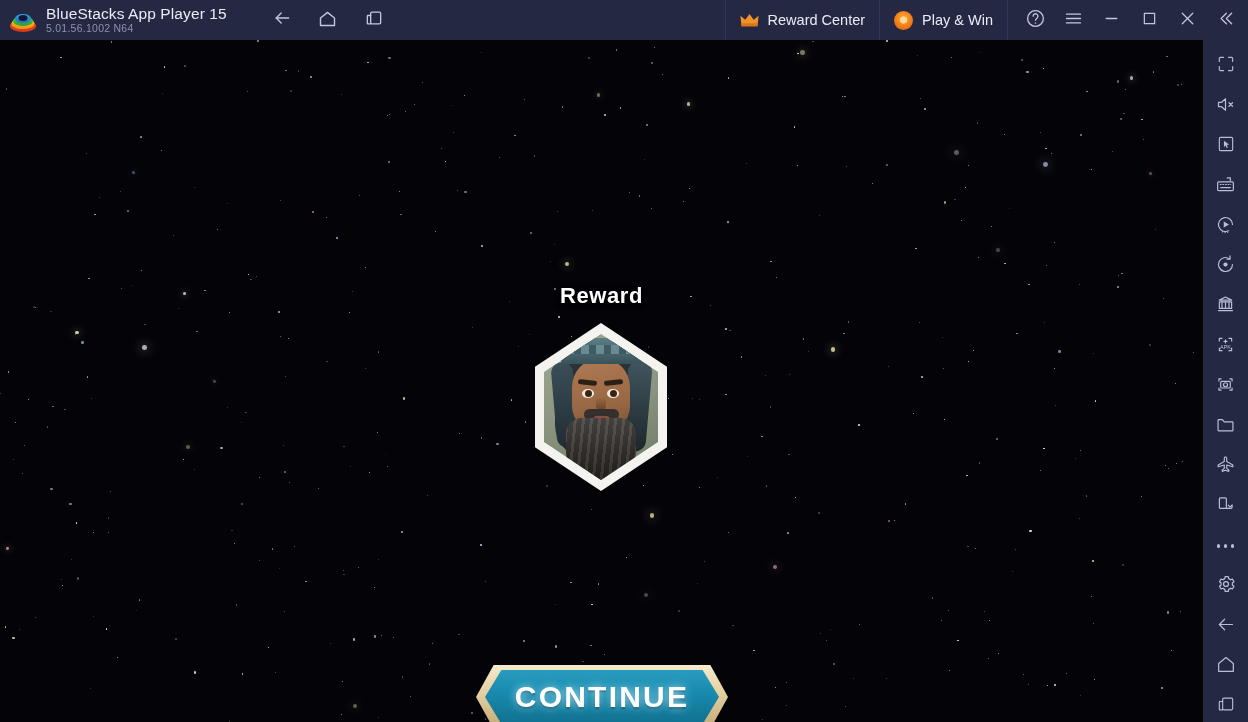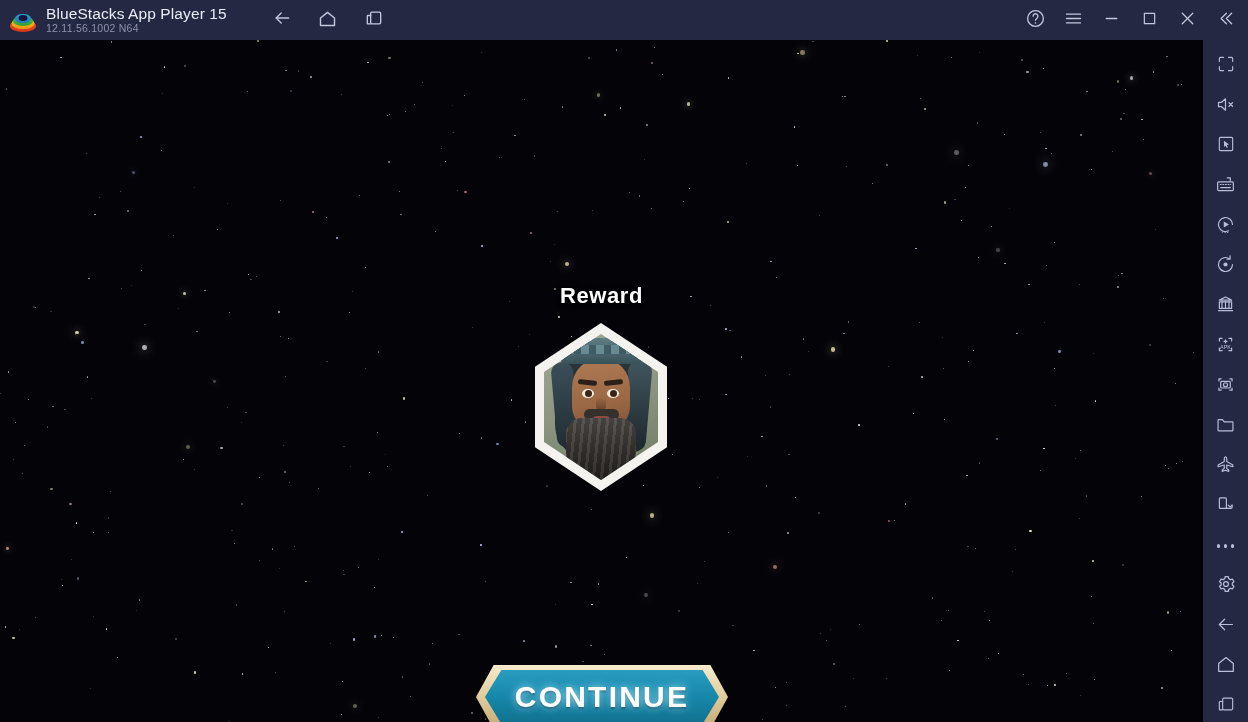--- a/index.html
+++ b/index.html
@@ -155,21 +155,21 @@
     <div class="bs-logo">
       <i class="bs-l1"></i>
         <i class="bs-l2"></i>
         <i class="bs-l3"></i>
         <i class="bs-l4"></i>
         <i class="bs-l5"></i>
     </div>
 
     <div class="title-wrap">
       <div class="title-main">BlueStacks App Player 15</div>
-      <div class="title-sub">12.11.56.1002  N64</div>
+      <div class="title-sub">5.01.56.1002  N64</div>
     </div>
 
     <div class="nav-icons">
       <div class="nav-btn">
         <span>
           <svg width="20" height="20" viewBox="0 0 24 24">
               <path d="M20 12H5"></path>
               <path d="M11 6l-6 6 6 6"></path>
             </svg>
         </span>
@@ -186,21 +186,36 @@
           <svg width="20" height="20" viewBox="0 0 24 24">
               <rect x="8" y="5" width="12" height="14" rx="1.5"></rect>
               <path d="M8 9H4.5A.5.5 0 004 9.5V18.5a.5.5 0 00.5.5H8"></path>
             </svg>
         </span>
       </div>
     </div>
 
     <div class="tb-right">
 
-
+      <div class="tb-pill">
+        <span class="crown">
+          <svg width="19" height="15" viewBox="0 0 20 16">
+            <path d="M1.5 14h17l1.2-11-5.2 4.2L10 1 5.5 7.2.3 3z" fill="#f0922a" stroke="none"></path>
+            <path d="M1.5 14h17l.4-3h-17.8z" fill="#d97716" stroke="none"></path>
+          </svg>
+        </span>
+        <span class="lbl">Reward Center</span>
+      </div>
+
+      <div class="tb-pill">
+        <span class="coin">
+            <i></i>
+          </span>
+        <span class="lbl">Play &amp; Win</span>
+      </div>
 
       <div class="win-icons">
         <div class="win-btn">
           <span>
             <svg width="21" height="21" viewBox="0 0 24 24">
                 <circle cx="12" cy="12" r="9"></circle>
                 <path d="M9.3 9.3a2.7 2.7 0 115.2 1c0 1.8-2.5 2-2.5 3.6"></path>
                 <circle cx="12" cy="17.2" r=".9" fill="#c3c7dd" stroke="none"></circle>
               </svg>
           </span>

